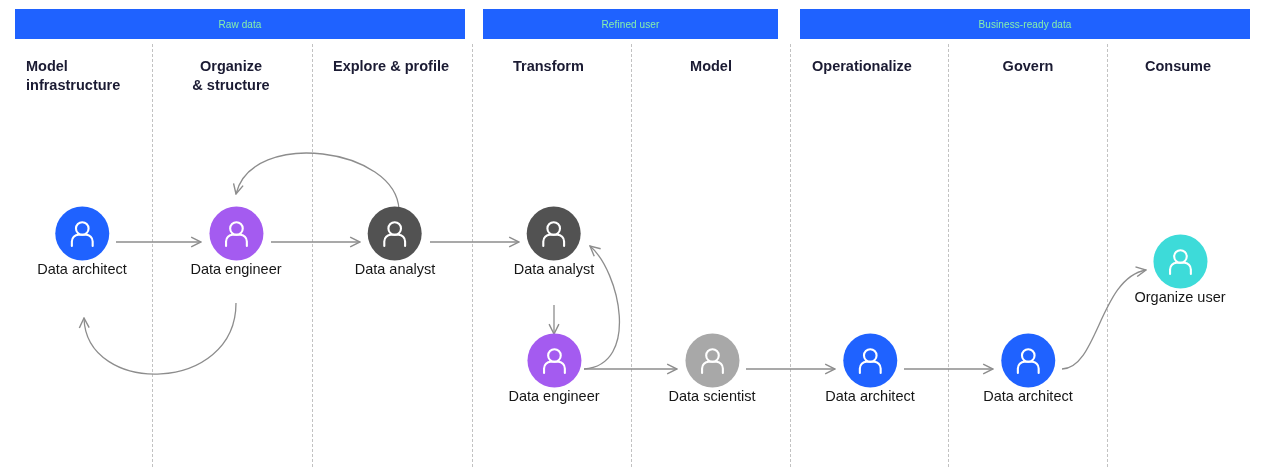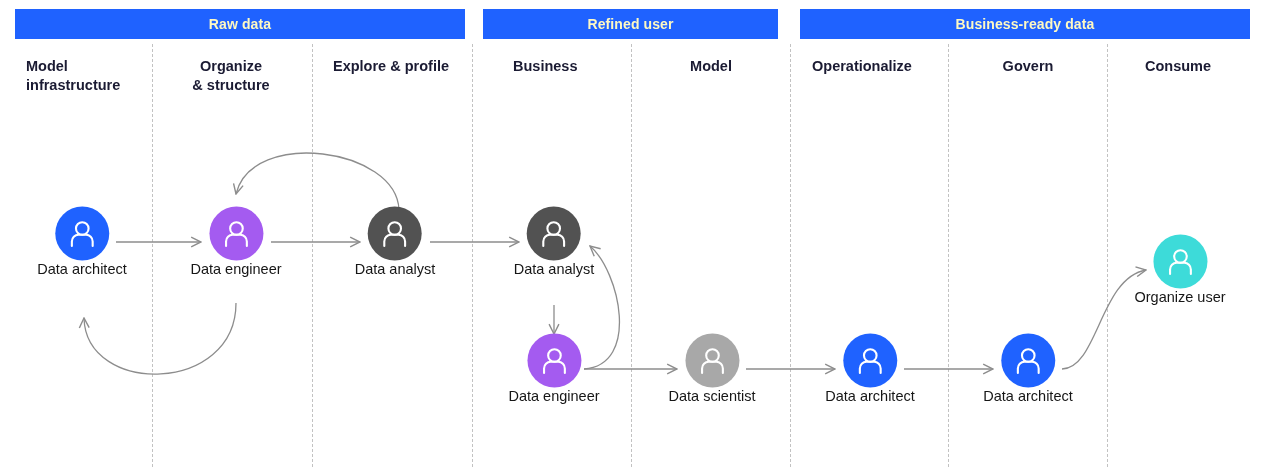--- a/index.html
+++ b/index.html
@@ -14,23 +14,23 @@
   #canvas{position:absolute;left:0;top:0;width:1263px;height:467px;}
 
   
   .phase-bar{
     position:absolute;
     height:30px;
     background:#1f62ff;
     display:flex;align-items:center;justify-content:center;
   }
   .phase-bar span{
-    color:#fef9c3;
-    font-size:14px;
-    font-weight:bold;
+    color:#86efac;
+    font-size:10px;
+    font-weight:normal;
     letter-spacing:.1px;
   }
 
   
   .stage-label{
     position:absolute;
     font-size:14.5px;
     font-weight:bold;
     color:#1b1b33;
     line-height:19px;
@@ -93,21 +93,21 @@
   <div class="divider" style="left:631px;"></div>
   <div class="divider" style="left:790px;"></div>
   <div class="divider" style="left:948px;"></div>
   <div class="divider" style="left:1107px;"></div>
 
   <div class="stage-label left" style="left:26px;top:57px;">Model
 infrastructure</div>
   <div class="stage-label center" style="left:231px;top:57px;">Organize
 &amp; structure</div>
   <div class="stage-label center" style="left:391px;top:57px;">Explore &amp; profile</div>
-  <div class="stage-label left" style="left:513px;top:57px;">Business</div>
+  <div class="stage-label left" style="left:513px;top:57px;">Transform</div>
   <div class="stage-label center" style="left:711px;top:57px;">Model</div>
   <div class="stage-label left" style="left:812px;top:57px;">Operationalize</div>
   <div class="stage-label center" style="left:1028px;top:57px;">Govern</div>
   <div class="stage-label center" style="left:1178px;top:57px;">Consume</div>
 
   <svg id="links" viewBox="0 0 1263 467">
     <defs>
       <marker id="ah" viewBox="0 0 10 10" refX="9" refY="5" markerWidth="9" markerHeight="9" orient="auto-start-reverse">
         <path d="M 0.6 0.8 L 9 5 L 0.6 9.2" fill="none" stroke="#8d8d8d" stroke-width="1.2"></path>
       </marker>

